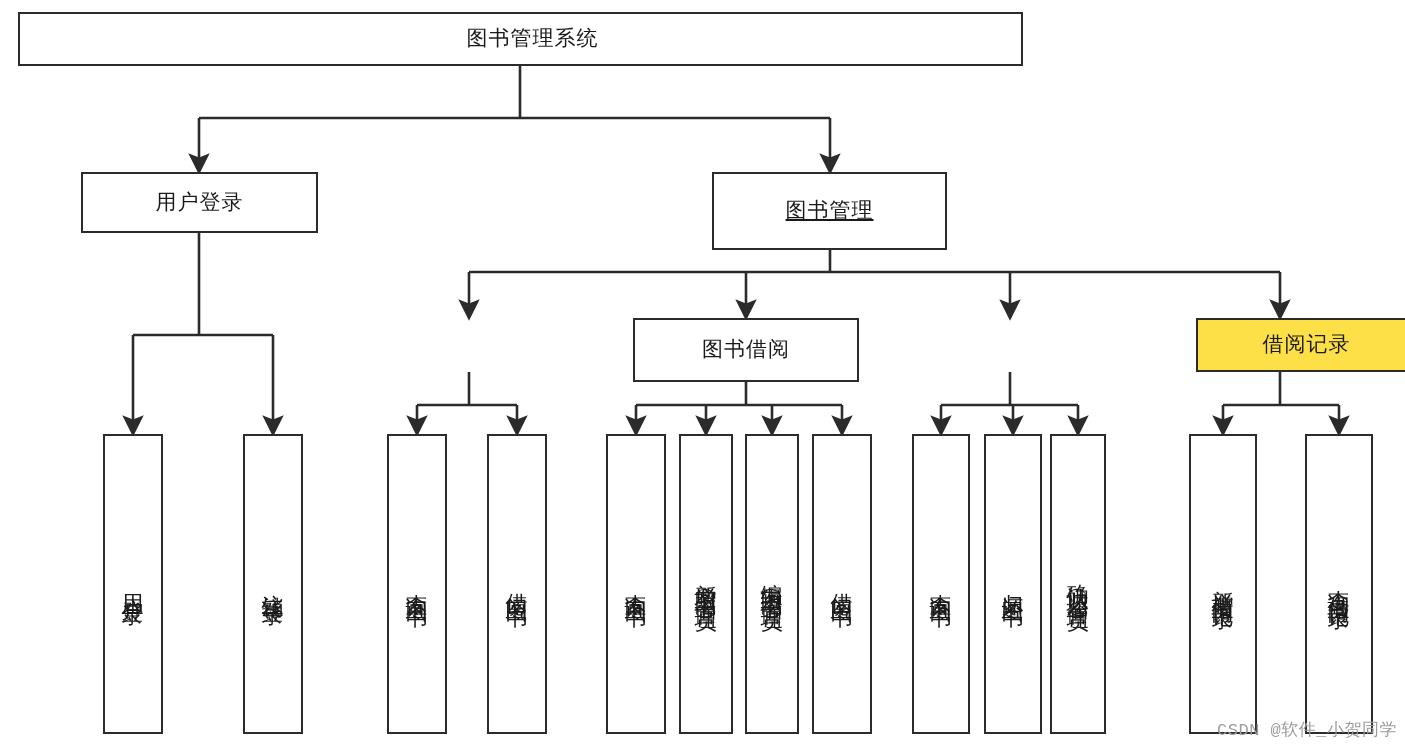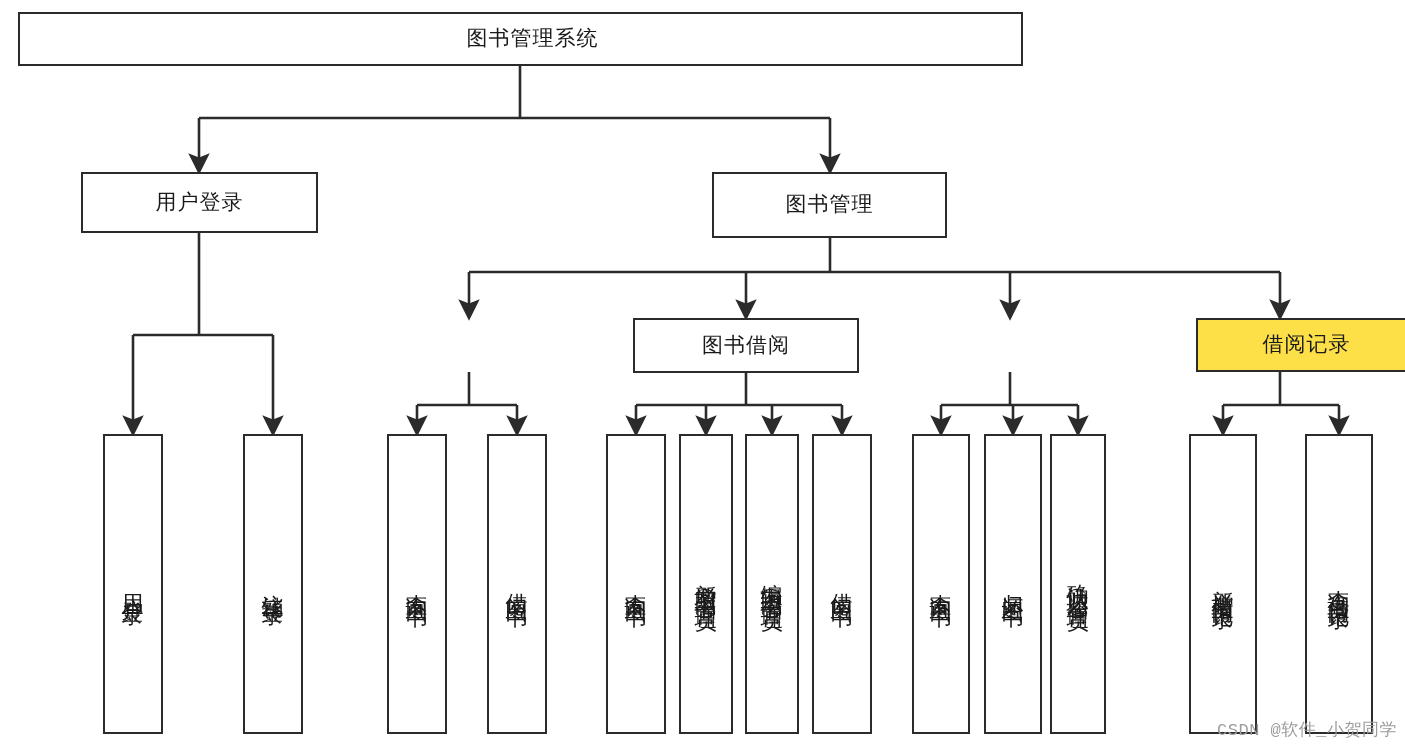--- a/index.html
+++ b/index.html
@@ -127,25 +127,25 @@
     </g>
   </svg>
 
   <div class="node horiz root" style="left: 18px; top: 12px; width: 1005px; height: 54px; border-color: rgb(43, 43, 43); background: rgb(255, 255, 255); color: rgb(26, 26, 26);">
     <span>图书管理系统</span>
   </div>
 
   <div class="node horiz" style="left: 81px; top: 172px; width: 237px; height: 61px; border-color: rgb(43, 43, 43); background: rgb(255, 255, 255); color: rgb(26, 26, 26);">
     <span>用户登录</span>
   </div>
-  <div class="node horiz" style="left: 712px; top: 172px; width: 235px; height: 66px; border-color: rgb(43, 43, 43); background: rgb(255, 255, 255); color: rgb(26, 26, 26);">
+  <div class="node horiz" style="left: 712px; top: 172px; width: 235px; height: 78px; border-color: rgb(43, 43, 43); background: rgb(255, 255, 255); color: rgb(26, 26, 26); text-decoration: underline;">
     <span>图书管理</span>
   </div>
 
-  <div class="node horiz" style="left: 633px; top: 318px; width: 226px; height: 55px; border-color: rgb(43, 43, 43); background: rgb(255, 255, 255); color: rgb(26, 26, 26);">
+  <div class="node horiz" style="left: 633px; top: 318px; width: 226px; height: 64px; border-color: rgb(43, 43, 43); background: rgb(255, 255, 255); color: rgb(26, 26, 26);">
     <span>图书借阅</span>
   </div>
   <div class="node horiz" style="left: 1196px; top: 318px; width: 221px; height: 54px; border-color: rgb(43, 43, 43); background: #fde047; color: rgb(26, 26, 26);">
     <span>借阅记录</span>
   </div>
 
   <div class="node vert" style="left: 103px; top: 434px; width: 60px; height: 300px; border-color: rgb(43, 43, 43); background: rgb(255, 255, 255); color: rgb(26, 26, 26);">
     <span class="vlabel">用户登录</span>
   </div>
   <div class="node vert" style="left: 243px; top: 434px; width: 60px; height: 300px; border-color: rgb(43, 43, 43); background: rgb(255, 255, 255); color: rgb(26, 26, 26);">

